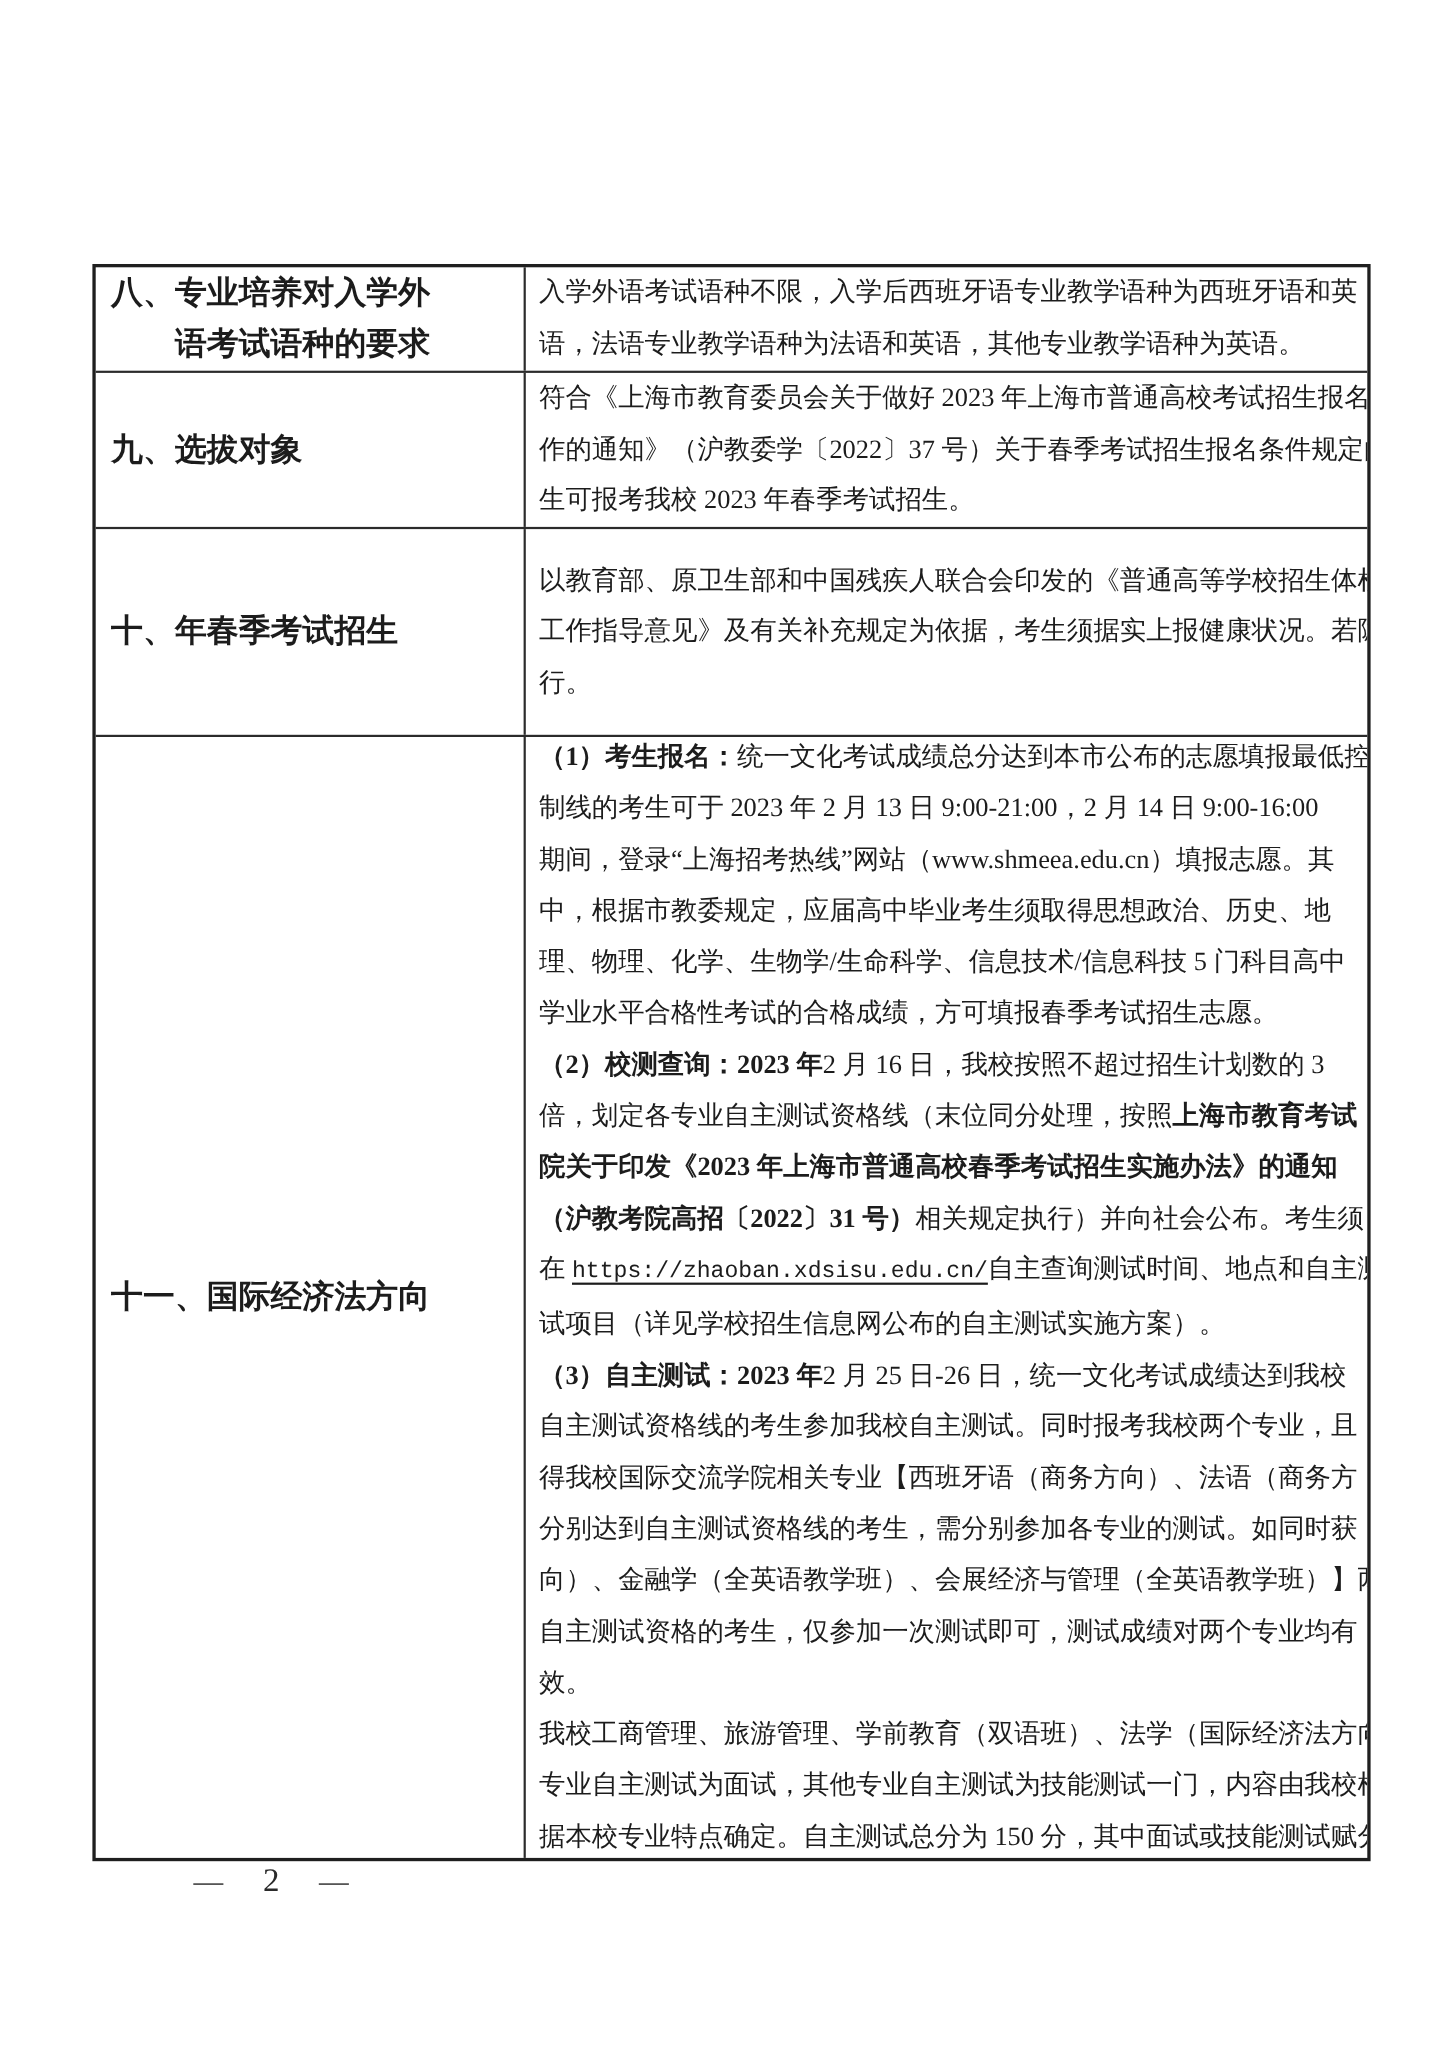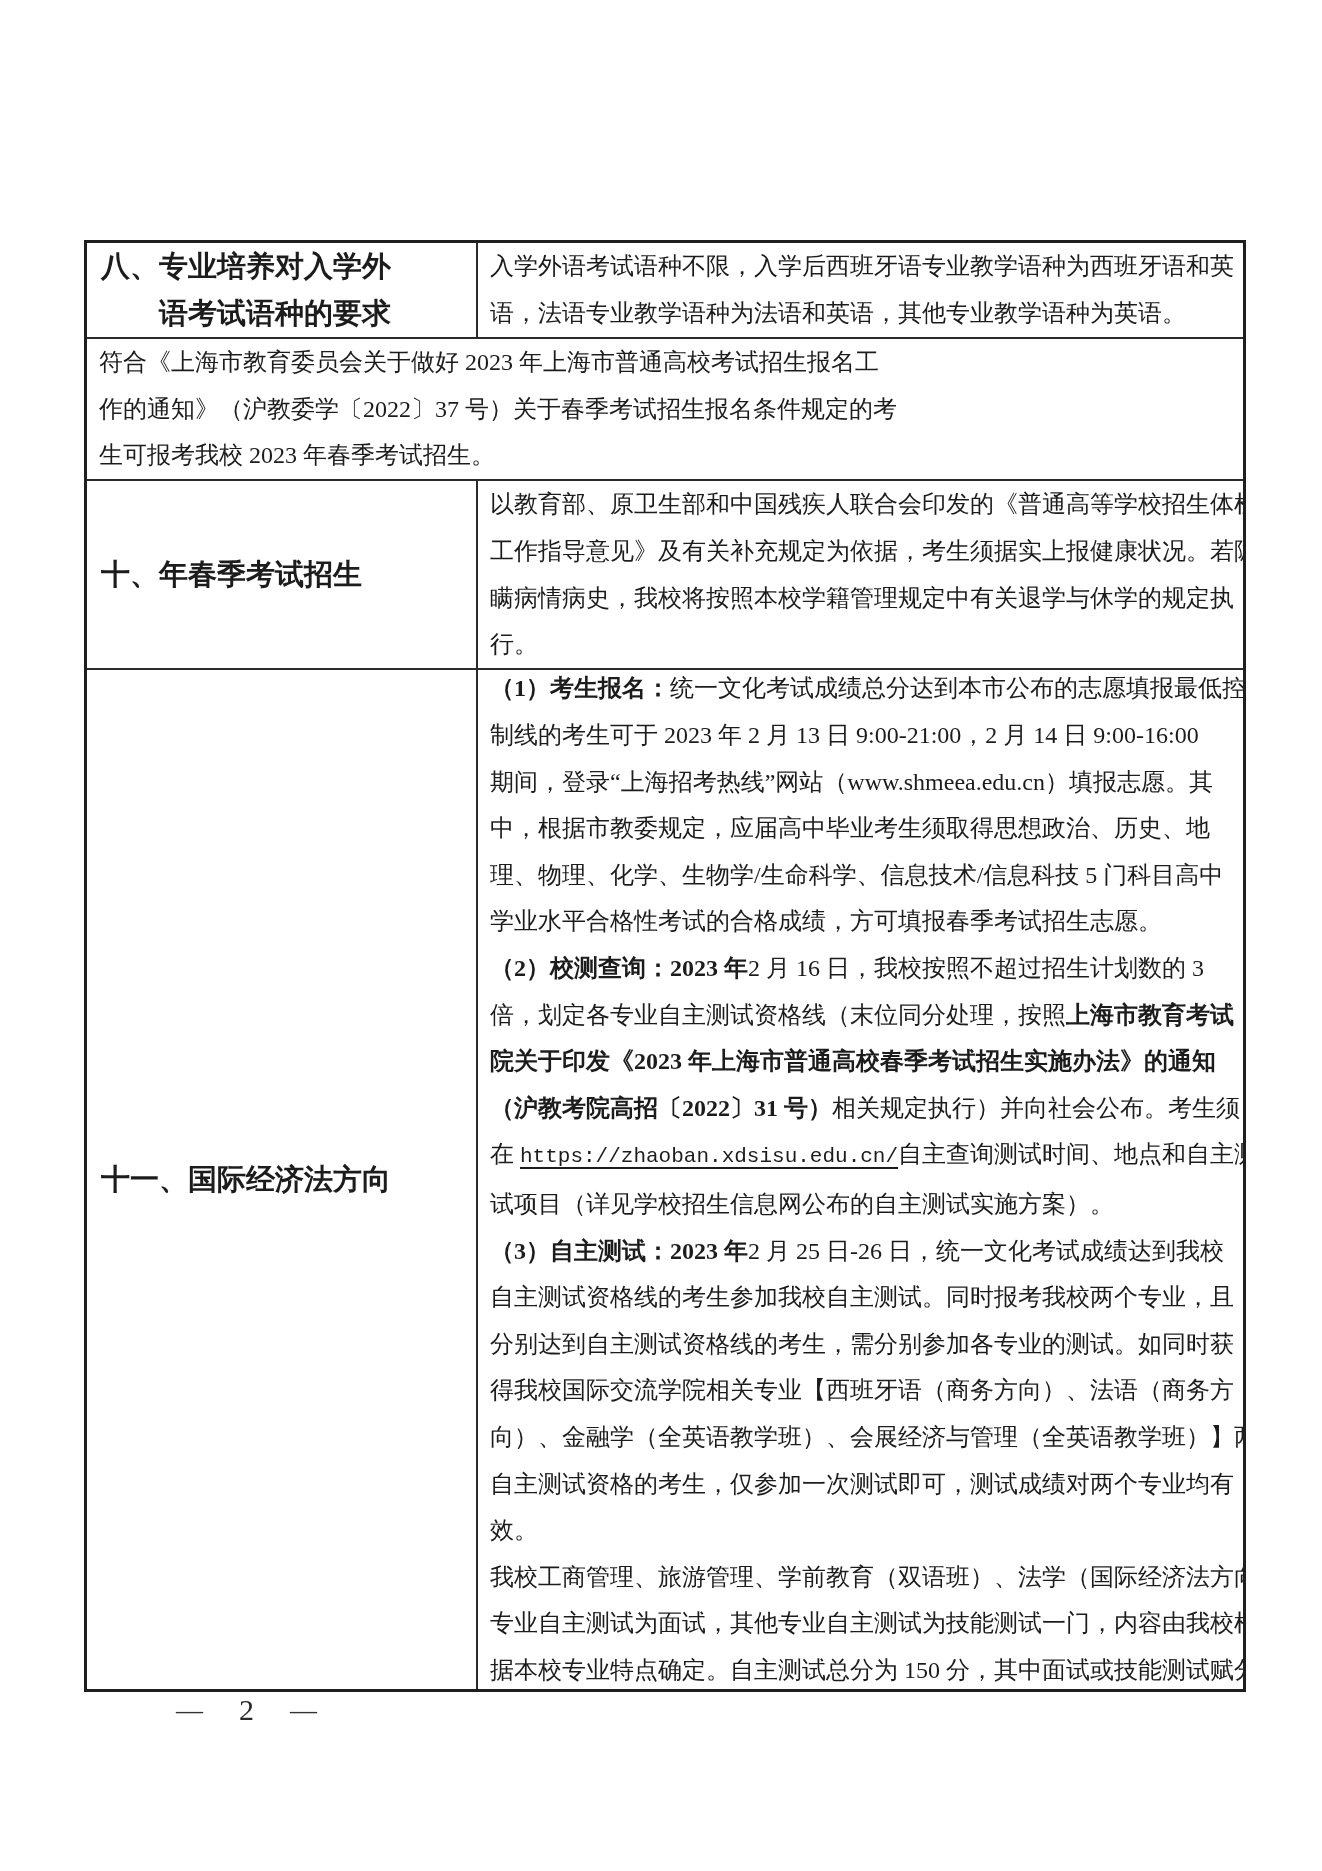--- a/index.html
+++ b/index.html
@@ -58,35 +58,37 @@
         <div class="label-line">八、专业培养对入学外</div>
         <div class="label-line">语考试语种的要求</div>
       </div>
     <div class="content-cell">
         <div class="text-line"><span class="run">入学外语考试语种不限，入学后西班牙语专业教学语种为西班牙语和英</span></div>
         <div class="text-line"><span class="run">语，法语专业教学语种为法语和英语，其他专业教学语种为英语。</span></div>
       </div>
   </div>
 
   <div class="trow r2">
+    <div class="label-cell">
+        <div class="label-line">九、选拔对象</div>
+      </div>
     <div class="content-cell">
         <div class="text-line"><span class="run">符合《上海市教育委员会关于做好 2023 年上海市普通高校考试招生报名工</span></div>
         <div class="text-line"><span class="run">作的通知》（沪教委学〔2022〕37 号）关于春季考试招生报名条件规定的考</span></div>
         <div class="text-line"><span class="run">生可报考我校 2023 年春季考试招生。</span></div>
       </div>
   </div>
 
   <div class="trow r3">
     <div class="label-cell">
         <div class="label-line">十、年春季考试招生</div>
       </div>
     <div class="content-cell">
         <div class="text-line"><span class="run">以教育部、原卫生部和中国残疾人联合会印发的《普通高等学校招生体检</span></div>
         <div class="text-line"><span class="run">工作指导意见》及有关补充规定为依据，考生须据实上报健康状况。若隐</span></div>
-        <div class="text-line"><span class="run">瞒病情病史，我校将按照本校学籍管理规定中有关退学与休学的规定执</span></div>
         <div class="text-line"><span class="run">行。</span></div>
       </div>
   </div>
 
   <div class="trow r4">
     <div class="label-cell">
         <div class="label-line">十一、国际经济法方向</div>
       </div>
     <div class="content-cell">
         <div class="text-line"><span class="run bold">（1）考生报名：</span><span class="run">统一文化考试成绩总分达到本市公布的志愿填报最低控</span></div>
@@ -96,22 +98,22 @@
         <div class="text-line"><span class="run">理、物理、化学、生物学/生命科学、信息技术/信息科技 5 门科目高中</span></div>
         <div class="text-line"><span class="run">学业水平合格性考试的合格成绩，方可填报春季考试招生志愿。</span></div>
         <div class="text-line"><span class="run bold">（2）校测查询：2023 年</span><span class="run">2 月 16 日，我校按照不超过招生计划数的 3</span></div>
         <div class="text-line"><span class="run">倍，划定各专业自主测试资格线（末位同分处理，按照</span><span class="run bold">上海市教育考试</span></div>
         <div class="text-line"><span class="run bold">院关于印发《2023 年上海市普通高校春季考试招生实施办法》的通知</span></div>
         <div class="text-line"><span class="run bold">（沪教考院高招〔2022〕31 号）</span><span class="run">相关规定执行）并向社会公布。考生须</span></div>
         <div class="text-line"><span class="run">在 </span><span class="run url">https://zhaoban.xdsisu.edu.cn/</span><span class="run">自主查询测试时间、地点和自主测</span></div>
         <div class="text-line"><span class="run">试项目（详见学校招生信息网公布的自主测试实施方案）。</span></div>
         <div class="text-line"><span class="run bold">（3）自主测试：2023 年</span><span class="run">2 月 25 日-26 日，统一文化考试成绩达到我校</span></div>
         <div class="text-line"><span class="run">自主测试资格线的考生参加我校自主测试。同时报考我校两个专业，且</span></div>
+        <div class="text-line"><span class="run">得我校国际交流学院相关专业【西班牙语（商务方向）、法语（商务方</span></div>
         <div class="text-line"><span class="run">分别达到自主测试资格线的考生，需分别参加各专业的测试。如同时获</span></div>
-        <div class="text-line"><span class="run">得我校国际交流学院相关专业【西班牙语（商务方向）、法语（商务方</span></div>
         <div class="text-line"><span class="run">向）、金融学（全英语教学班）、会展经济与管理（全英语教学班）】两个</span></div>
         <div class="text-line"><span class="run">自主测试资格的考生，仅参加一次测试即可，测试成绩对两个专业均有</span></div>
         <div class="text-line"><span class="run">效。</span></div>
         <div class="text-line"><span class="run">我校工商管理、旅游管理、学前教育（双语班）、法学（国际经济法方向）</span></div>
         <div class="text-line"><span class="run">专业自主测试为面试，其他专业自主测试为技能测试一门，内容由我校根</span></div>
         <div class="text-line"><span class="run">据本校专业特点确定。自主测试总分为 150 分，其中面试或技能测试赋分</span></div>
       </div>
   </div>
 
 </div>

